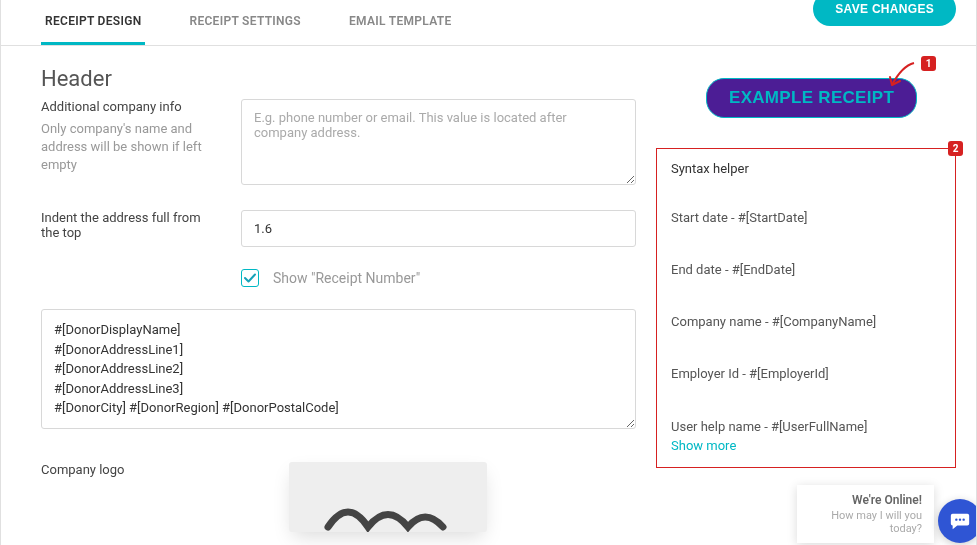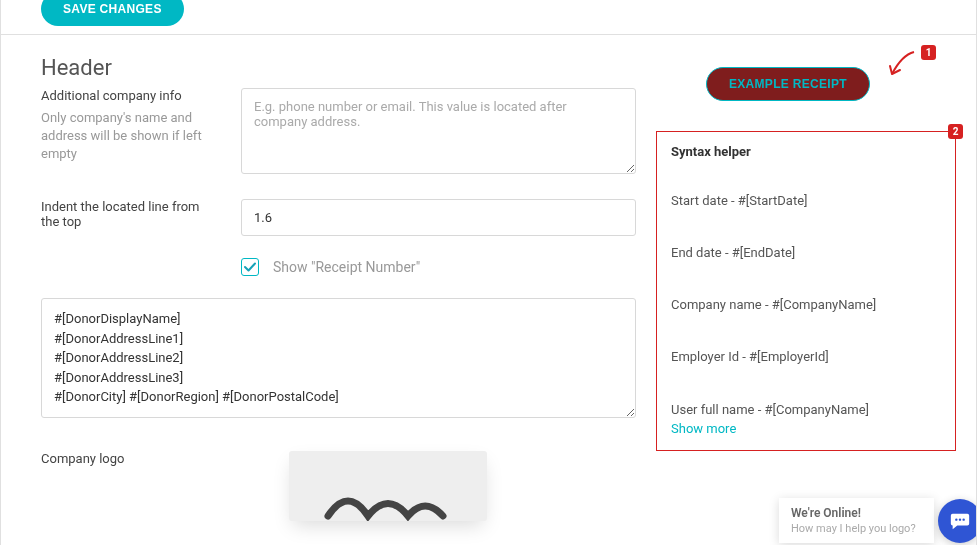--- a/index.html
+++ b/index.html
@@ -76,24 +76,24 @@
       box-shadow: 0 8px 20px -4px rgba(0,0,0,0.15);
       display:flex; align-items:flex-end; justify-content:center;
       overflow:hidden;
     }
     .logo-placeholder {
       width: 130px; height: 40px;
     }
     .example-btn {
       border: 1px solid #00b8c4;
       color: #00b8c4;
-      background: #7f1d1d;
+      background: #4c1d95;
       border-radius: 18px;
       padding: 9px 22px;
-      font-size: 12px;
+      font-size: 17px;
       font-weight: 600;
       letter-spacing: 0.3px;
       cursor: pointer;
       margin-left: 30px;
     }
     .example-wrap { position: relative; margin-bottom: 30px; margin-top: 12px; }
     .callout-badge {
       position: absolute;
       background: #d62121;
       color: #fff;
@@ -108,71 +108,77 @@
       top: -17px; right: 18px;
       width: 30px; height: 30px;
     }
     .helper-box {
       border: 1.5px solid #d62121;
       padding: 12px 14px 14px;
       position: relative;
       margin-right: -20px;
       margin-left: -20px;
     }
-    .helper-title { font-weight: 700; font-size: 13px; margin-bottom: 10px; color: #333; }
+    .helper-title { font-weight: 400; font-size: 13px; margin-bottom: 10px; color: #333; }
     .helper-list { list-style: none; }
     .helper-list li { font-size: 13px; color: #555; line-height: 1.55; margin-top: 32px; }
     .show-more { color: #00b8c4; font-size: 13px; cursor: pointer; margin-top: 0; display:inline-block; }
     .chat-widget {
       position: absolute;
       bottom: 2px; right: 42px;
-      width: 155px;
+      width: 137px;
       background: #fff;
       box-shadow: 0 2px 10px rgba(0,0,0,0.15);
       padding: 8px 12px;
       font-size: 12px;
+      text-align: right;
     }
     .chat-title { font-weight: 600; color: #666; margin-bottom: 2px; }
     .chat-sub { color: #aaa; font-size: 11px; }
     .chat-bubble {
       position: absolute;
       bottom: 2px; right: -6px;
       width: 44px; height: 44px;
       background: #2f55d4;
       border-radius: 50%;
       display:flex; align-items:center; justify-content:center;
       box-shadow: 0 2px 8px rgba(0,0,0,0.2);
     }
     .chat-bubble svg { width: 22px; height: 22px; fill: #fff; }
   </style>
 </head>
 <body>
 
 <div class="page">
   <div class="topbar">
+    <div class="tabs">
+      <div class="tab active">RECEIPT DESIGN</div>
+      <div class="tab">RECEIPT SETTINGS</div>
+      <div class="tab">EMAIL TEMPLATE</div>
+    </div>
     <button class="save-btn">SAVE CHANGES</button>
   </div>
 
   <div class="content">
     <div class="main">
       <h2 class="section-title">Header</h2>
 
       <div class="form-row">
         <div class="form-label-col">
           <span class="form-label">Additional company info</span>
           <span class="form-hint">Only company's name and address will be shown if left empty</span>
         </div>
         <div class="form-control-col">
           <textarea class="control ta-company" placeholder="E.g. phone number or email. This value is located after company address." style=""></textarea>
         </div>
       </div>
 
       <div class="form-row">
         <div class="form-label-col">
-          <span class="form-label">Indent the located line from the top</span>
+          <span class="form-label">Indent the address full from the top</span>
         </div>
         <div class="form-control-col">
           <input type="text" class="control input-small" value="1.6" style="">
         </div>
       </div>
 
       <div class="form-row">
         <div class="form-label-col"></div>
         <div class="form-control-col">
           <div class="checkbox-row">
@@ -221,30 +227,30 @@
       </div>
 
       <div class="helper-box">
         <span class="callout-badge" style="top:-8px; right:-8px;">2</span>
         <div class="helper-title">Syntax helper</div>
         <ul class="helper-list">
           <li>Start date - #[StartDate]</li>
           <li>End date - #[EndDate]</li>
           <li>Company name - #[CompanyName]</li>
           <li>Employer Id - #[EmployerId]</li>
-          <li>User full name - #[CompanyName]</li>
+          <li>User help name - #[UserFullName]</li>
         </ul>
         <span class="show-more">Show more</span>
       </div>
     </div>
   </div>
 
   <div class="chat-widget">
     <div class="chat-title">We're Online!</div>
-    <div class="chat-sub">How may I help you logo?</div>
+    <div class="chat-sub">How may I will you today?</div>
   </div>
   <div class="chat-bubble">
     <svg viewBox="0 0 24 24">
       <path d="M4 4h16a2 2 0 0 1 2 2v9a2 2 0 0 1-2 2H9l-5 4v-4a2 2 0 0 1-2-2V6a2 2 0 0 1 2-2z"></path>
       <circle cx="8" cy="10.5" r="1.3" fill="#2f55d4"></circle>
       <circle cx="12" cy="10.5" r="1.3" fill="#2f55d4"></circle>
       <circle cx="16" cy="10.5" r="1.3" fill="#2f55d4"></circle>
     </svg>
   </div>
 </div>

